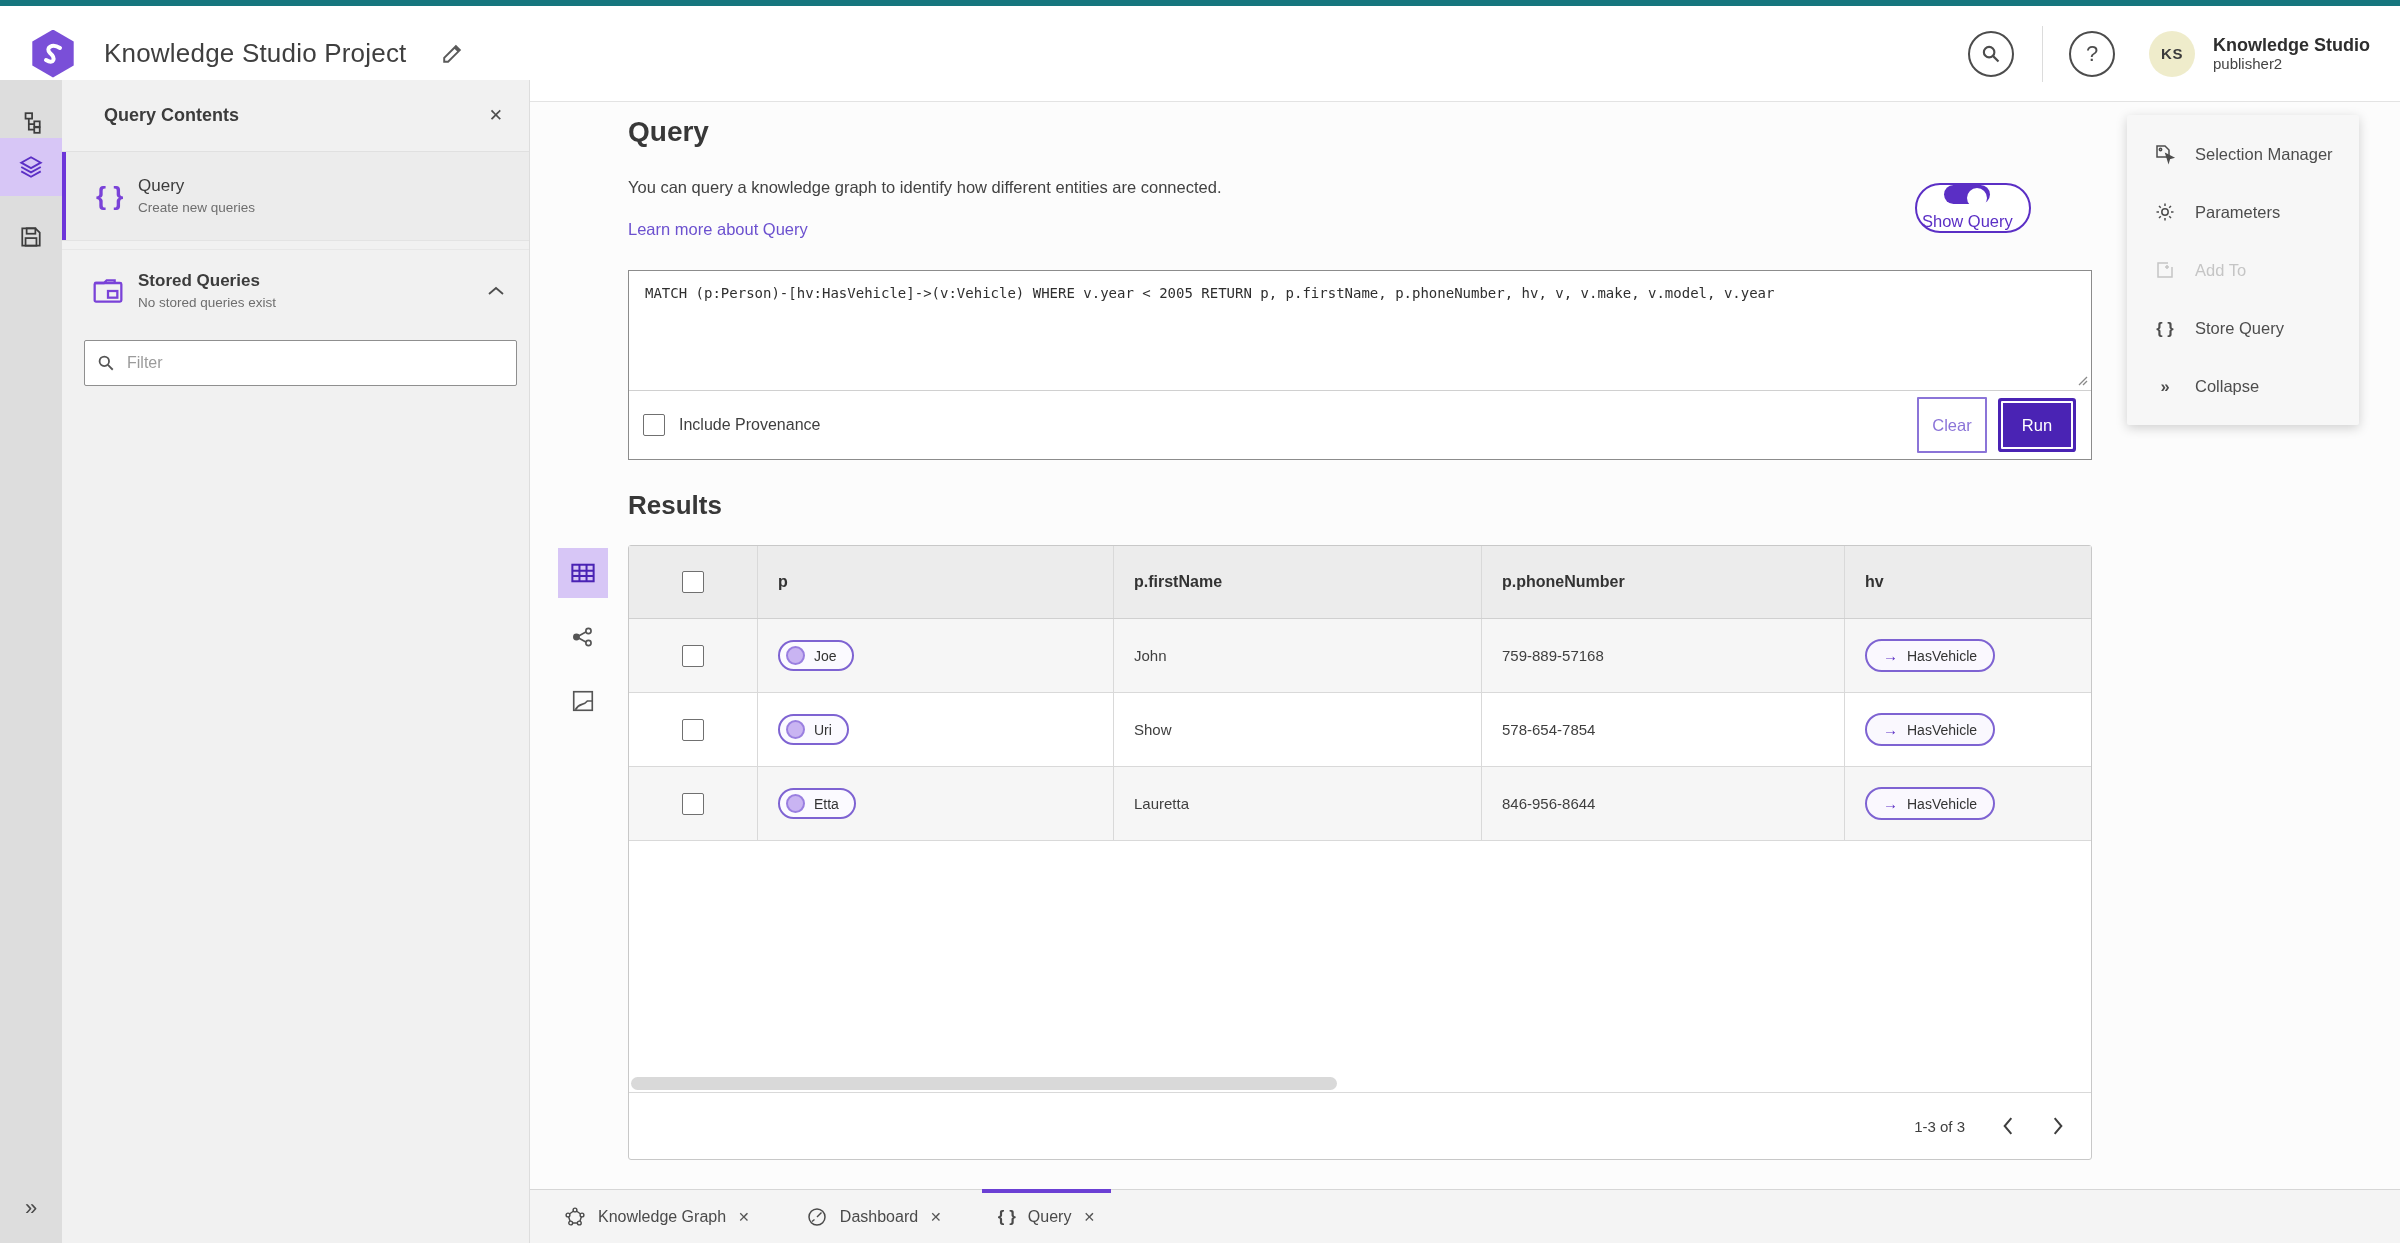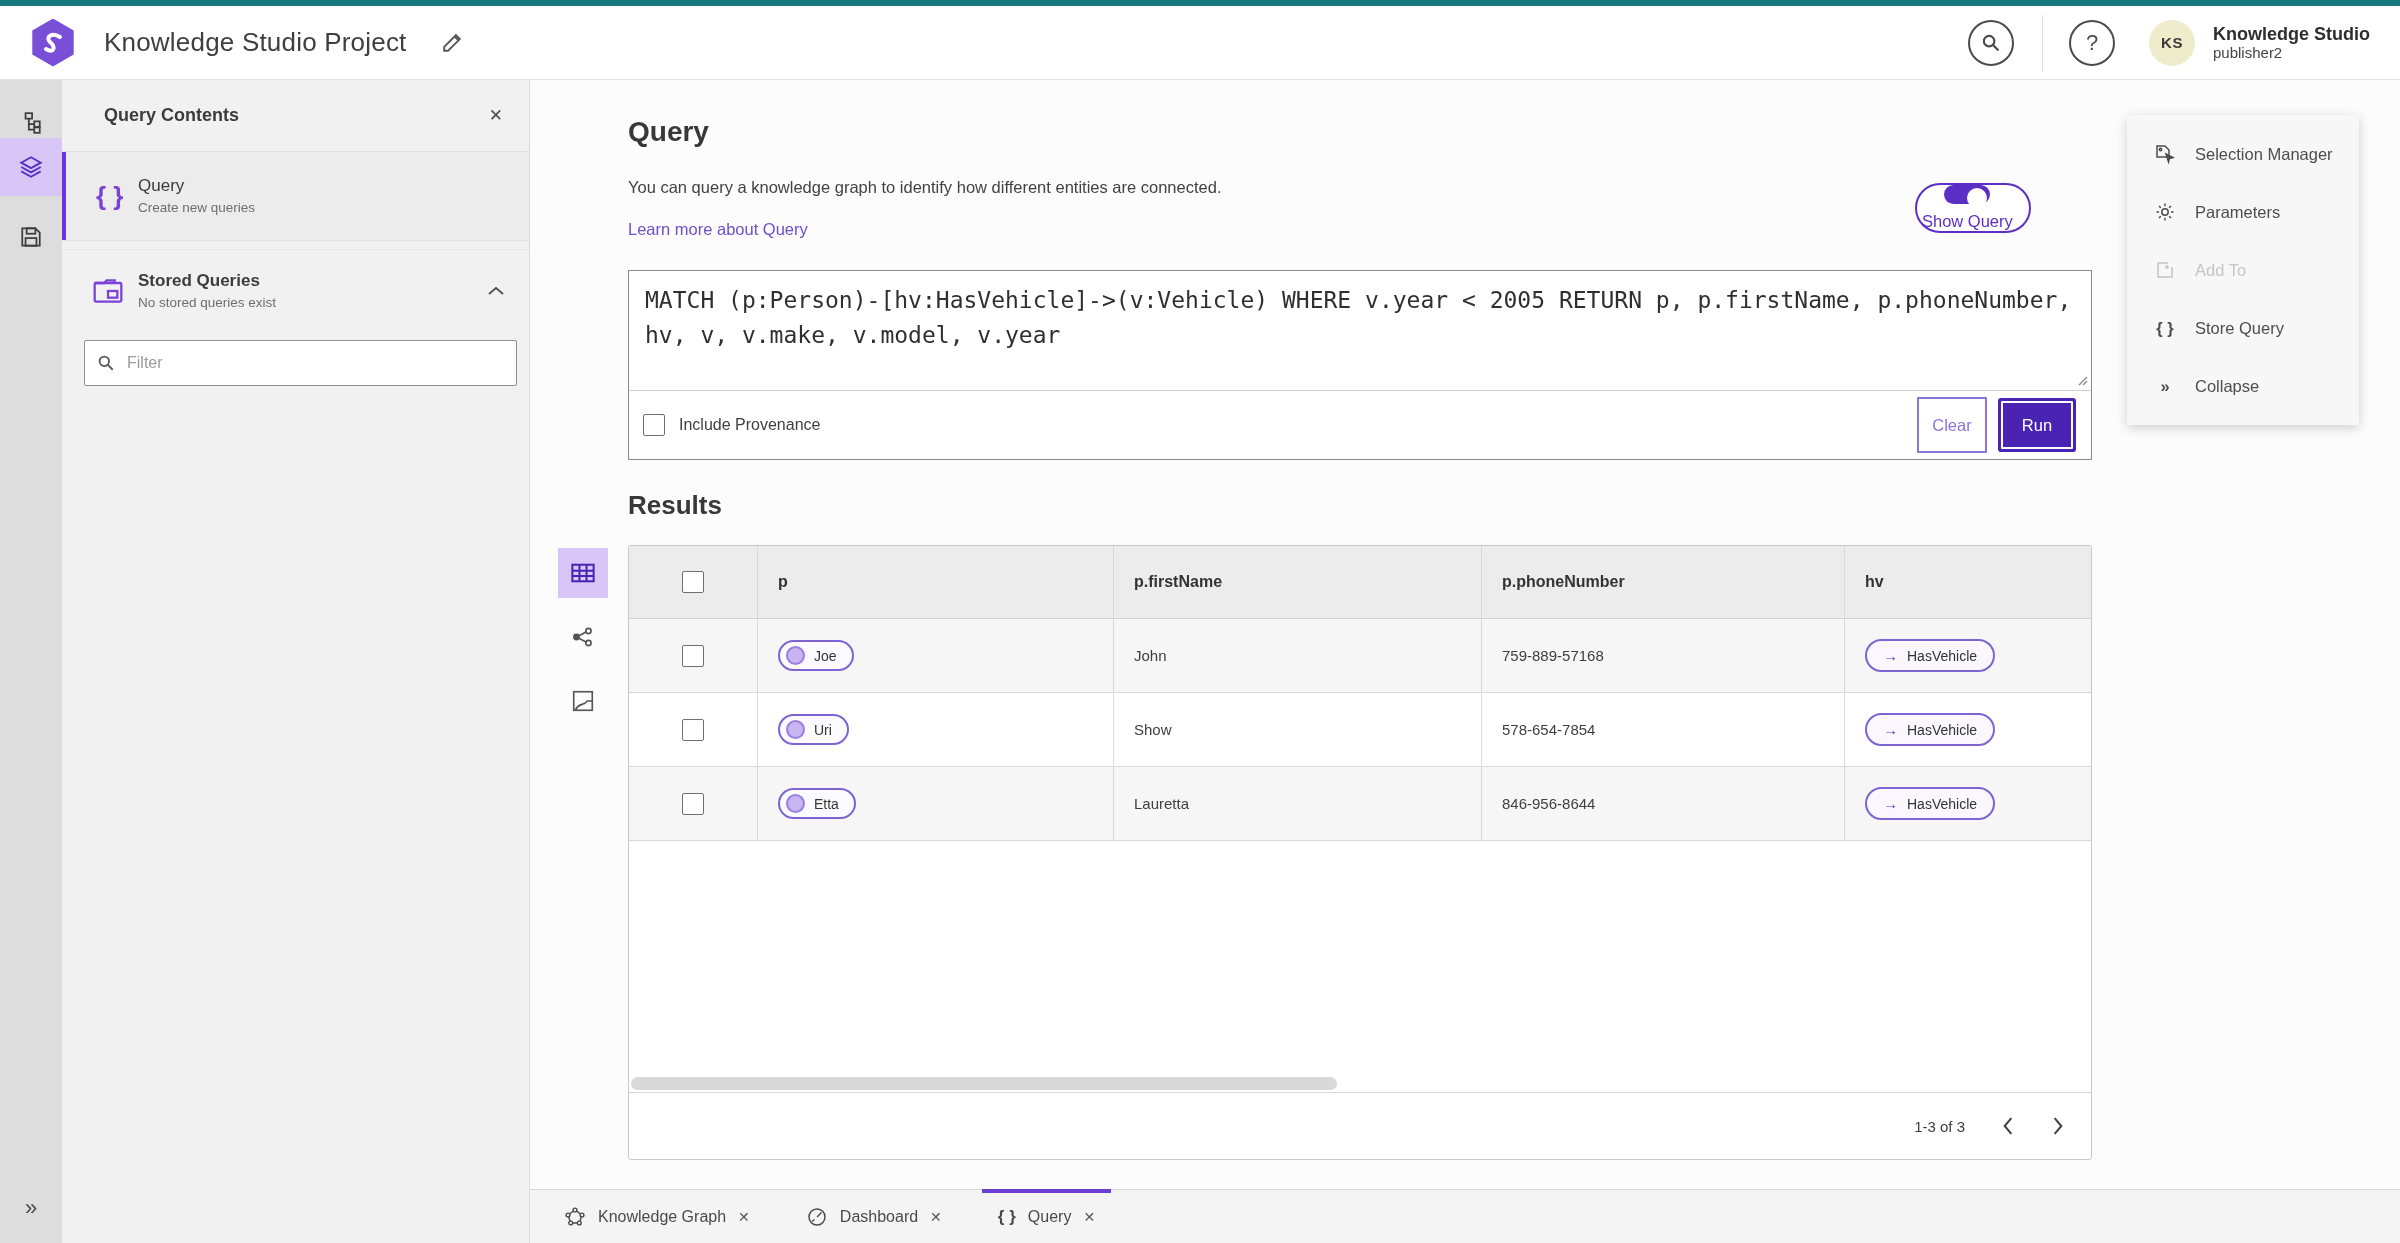--- a/index.html
+++ b/index.html
@@ -1,21 +1,21 @@
 <!DOCTYPE html>
 <html><head>
 <meta charset="utf-8">
 <style>
   html,body{margin:0;padding:0;background:#fff;}
   #app{position:relative;width:2400px;height:1243px;overflow:hidden;
        font-family:"Liberation Sans",sans-serif;color:#3c3c3c;background:#fcfcfc;}
   svg{display:block;}
   
   .teal-strip{position:absolute;left:0;top:0;width:2400px;height:6px;background:#16767e;}
-  .header{position:absolute;left:0;top:6px;width:2400px;height:74px;background:#ffffff;
+  .header{position:absolute;left:0;top:6px;width:2400px;height:96px;background:#ffffff;
           border-bottom:1px solid #e3e3e3;display:flex;align-items:center;box-sizing:border-box;padding:0 30px;}
   .logo{width:46px;height:48px;background:#7a4fd8;clip-path:polygon(50% 0,95% 25%,95% 75%,50% 100%,5% 75%,5% 25%);
         display:flex;align-items:center;justify-content:center;}
   .app-title{margin-left:28px;font-size:26px;color:#3f3f3f;letter-spacing:.2px;}
   .edit-btn{margin-left:32px;color:#5a5a5a;cursor:pointer;}
   .hspacer{flex:1;}
   .circle-btn{width:42px;height:42px;border:2px solid #4c4c4c;border-radius:50%;display:flex;
               align-items:center;justify-content:center;color:#4c4c4c;background:#fff;margin-left:26px;}
   .header-divider{width:1px;height:56px;background:#dcdcdc;margin-left:28px;}
   .help-q{font-size:22px;color:#4c4c4c;}
@@ -67,21 +67,21 @@
   .q-desc{position:absolute;left:628px;top:178px;font-size:16.5px;color:#424242;}
   .q-link{position:absolute;left:628px;top:220px;font-size:16.5px;color:#6c51cf;text-decoration:none;cursor:pointer;}
   .show-query{position:absolute;left:1915px;top:183px;height:46px;border:2px solid #5b2fc5;border-radius:25px;
               display:flex;align-items:center;padding:0 16px 0 5px;gap:8px;cursor:pointer;background:#fff;flex-direction:column;}
   .toggle-track{width:46px;height:26px;background:#5b2fc5;border-radius:13px;position:relative;}
   .toggle-knob{position:absolute;right:3px;top:3px;width:20px;height:20px;background:#fff;border-radius:50%;}
   .show-query-label{font-size:16.5px;color:#5b2fc5;}
   .query-card{position:absolute;left:628px;top:270px;width:1464px;height:190px;background:#fff;
               border:1px solid #8c8c8c;box-sizing:border-box;}
   .query-textarea{position:relative;height:120px;border-bottom:1px solid #d0d0d0;box-sizing:border-box;
-                  padding:12px 16px;font-family:"DejaVu Sans Mono",monospace;font-size:23px;line-height:1.5;
+                  padding:12px 16px;font-family:"DejaVu Sans Mono",monospace;font-size:14px;line-height:1.5;
                   color:#2f2f2f;white-space:pre-wrap;overflow:hidden;cursor:text;}
   .resize-handle{position:absolute;right:2px;bottom:2px;color:#8a8a8a;}
   .query-actions{height:68px;display:flex;align-items:center;padding:0 14px 0 14px;gap:14px;}
   .checkbox{width:20px;height:20px;background:#fff;border:1.5px solid #707070;border-radius:2px;cursor:pointer;}
   .provenance-label{font-size:16px;color:#3f3f3f;}
   .btn-clear{margin-left:auto;min-width:70px;height:56px;background:#fff;border:2px solid #8b74d8;
              color:#8b74d8;font-size:16.5px;border-radius:1px;cursor:pointer;font-family:"Liberation Sans",sans-serif;}
   .btn-run{min-width:72px;height:48px;background:#4a23b4;border:2px solid #fff;box-shadow:0 0 0 3px #4a23b4;
            color:#fff;font-size:16.5px;border-radius:1px;cursor:pointer;margin-right:4px;font-family:"Liberation Sans",sans-serif;}
   

